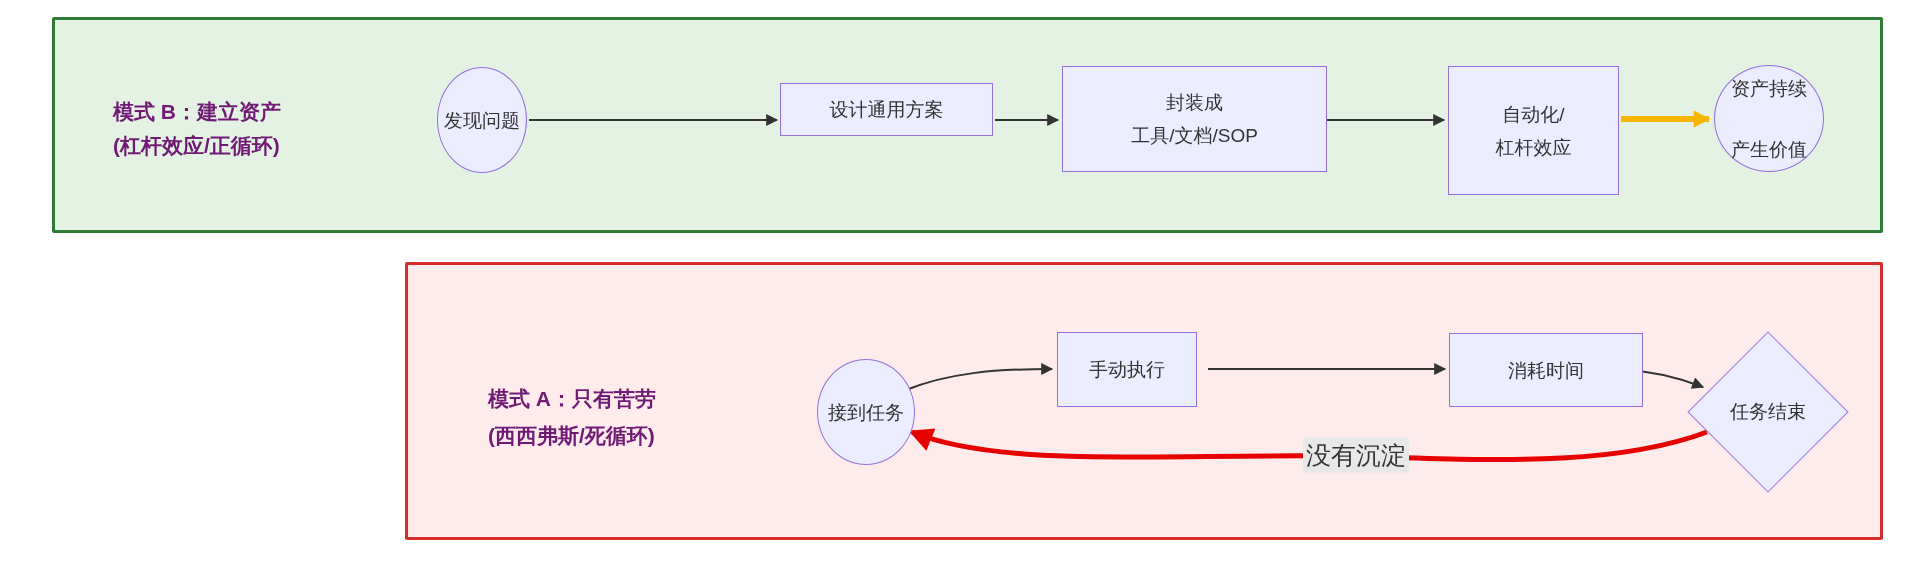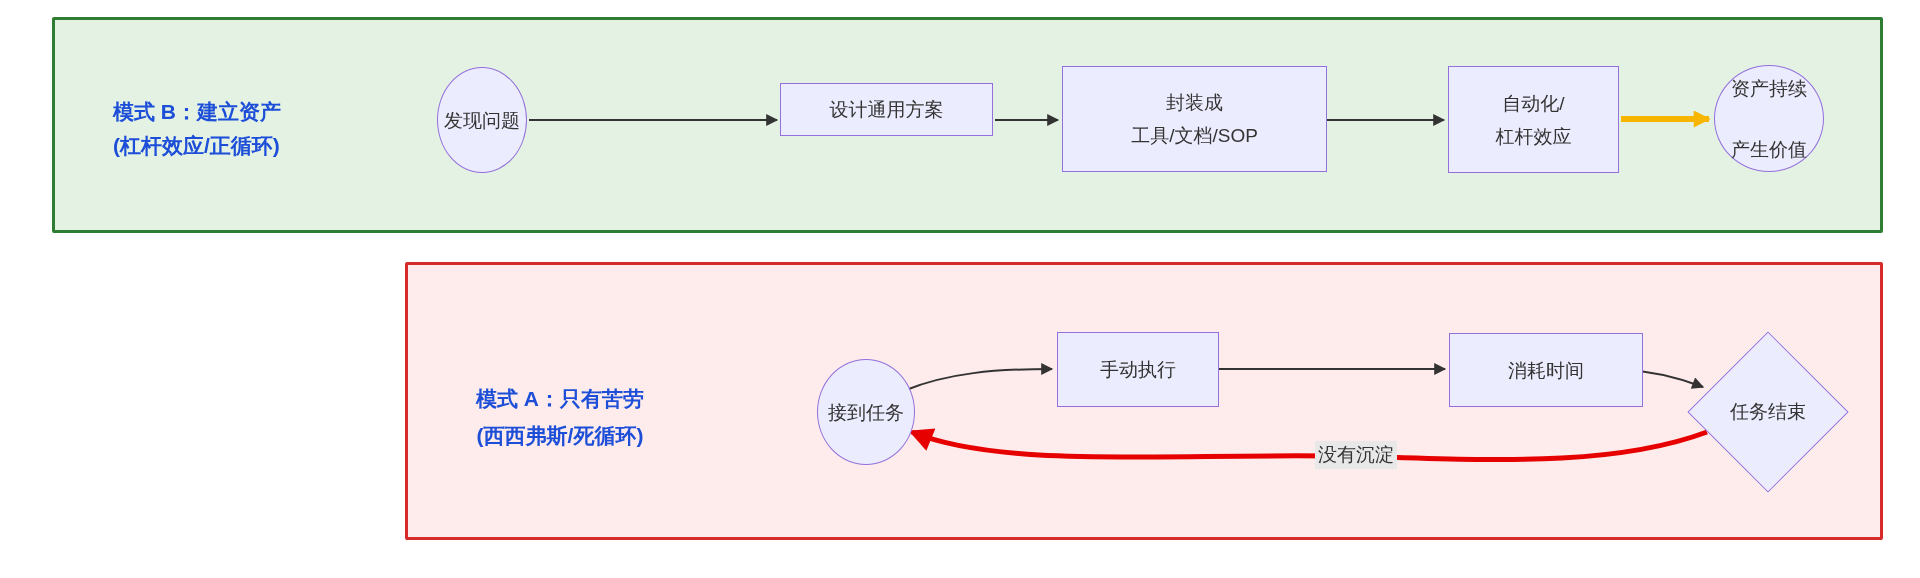--- a/index.html
+++ b/index.html
@@ -23,26 +23,26 @@
   }
   .container-box.red {
     left: 405px; top: 262px; width: 1478px; height: 278px;
     background: #fdeceb;
     border: 3px solid #d62b2b;
   }
   .section-title {
     position: absolute;
     font-size: 21px;
     font-weight: bold;
-    color: #1d4ed8;
+    color: #701a75;
     line-height: 34px;
     white-space: nowrap;
   }
   .section-title.b { left: 113px; top: 95px; }
-  .section-title.a { left: 476px; top: 380px; line-height: 37px; text-align: center; }
+  .section-title.a { left: 488px; top: 380px; line-height: 37px; }
 
   .node {
     position: absolute;
     box-sizing: border-box;
     background: #ECECFF;
     border: 1.5px solid #9370DB;
     color: #333333;
     font-size: 19px;
     line-height: 33px;
     display: flex;
@@ -50,25 +50,25 @@
     align-items: center;
     justify-content: center;
     text-align: center;
     white-space: nowrap;
   }
   .node.circle { border-radius: 50%; }
 
   #n-discover { left: 437px; top: 67px;  width: 90px;  height: 106px; }
   #n-design   { left: 780px; top: 83px;  width: 213px; height: 53px; }
   #n-package  { left: 1062px; top: 66px; width: 265px; height: 106px; }
-  #n-automate { left: 1448px; top: 66px; width: 171px; height: 107px; }
+  #n-automate { left: 1448px; top: 66px; width: 171px; height: 129px; }
   #n-value    { left: 1714px; top: 65px; width: 110px; height: 107px; gap: 28px; }
 
   #n-receive  { left: 817px; top: 359px; width: 98px;  height: 106px; }
-  #n-manual   { left: 1057px; top: 332px; width: 162px; height: 75px; }
+  #n-manual   { left: 1057px; top: 332px; width: 140px; height: 75px; }
   #n-consume  { left: 1449px; top: 333px; width: 194px; height: 74px; }
 
   .diamond {
     position: absolute;
     left: 1711px; top: 355px;
     width: 114px; height: 114px;
     box-sizing: border-box;
     background: #ECECFF;
     border: 1.5px solid #9370DB;
     transform: rotate(45deg);
@@ -88,21 +88,21 @@
     left: 0; top: 0;
     width: 1920px; height: 578px;
     pointer-events: none;
   }
   .edge-label {
     position: absolute;
     left: 1356px; top: 455px;
     transform: translate(-50%, -50%);
     background: #e8e8e8;
     color: #333333;
-    font-size: 19px;
+    font-size: 25px;
     padding: 1px 3px;
     white-space: nowrap;
   }
 </style>
 </head>
 <body>
 
 <div class="canvas">
 
   <div class="container-box green"></div>

